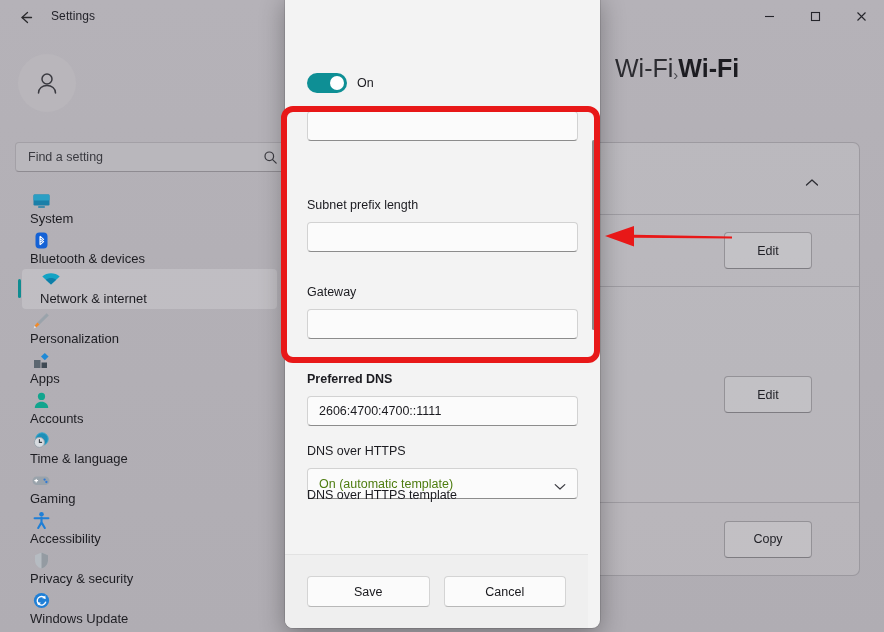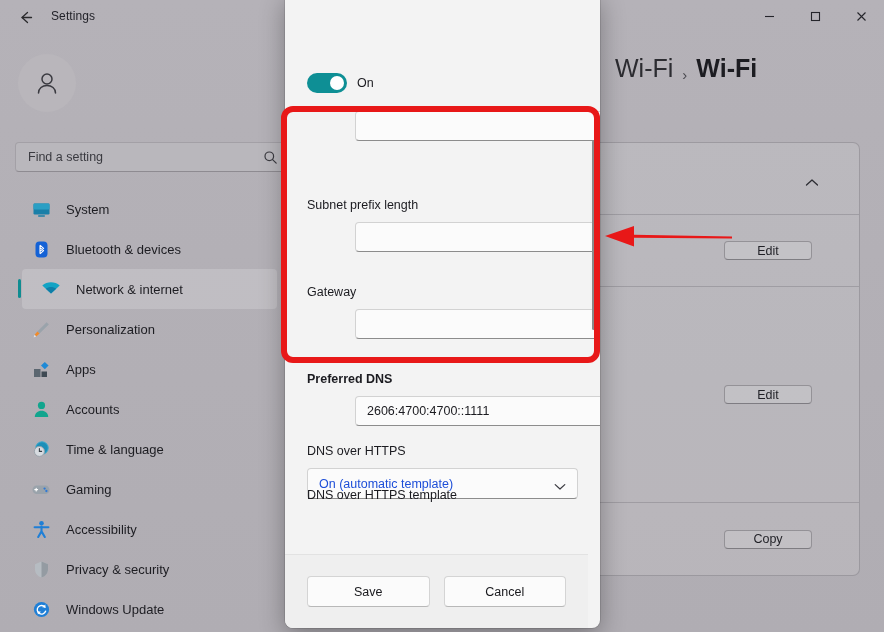--- a/index.html
+++ b/index.html
@@ -60,40 +60,40 @@
     margin-left: 12px; font-size: 12.5px; color: #3a3a40;
   }
   .search-icon {
     position: absolute; right: 8px; top: 7px;
     color: #3a3a40;
   }
   .navlist { position: absolute; left: 6px; top: 157px; right: 0; }
   .navitem {
     position: relative;
     height: 40px; margin: 0 8px 0 6px;
-    display: flex; align-items: center;
-    border-radius: 4px; padding-left: 18px;
+    display: flex; align-items: flex-start;
+    border-radius: 4px; padding-left: 18px; flex-direction: column;
   }
   .navitem.selected { background: rgba(255,255,255,.18); margin-left: 16px; }
   .navitem.selected::before {
     content: ""; position: absolute; left: -4px; top: 10px;
     width: 3px; height: 19px; border-radius: 2px; background: #0f8c91;
   }
   .navicon {
     width: 22px; height: 22px; margin-right: 14px;
     display: flex; align-items: center; justify-content: center;
     flex: 0 0 22px;
   }
   .navlabel { font-size: 13px; color: #1d1d22; }
 
   
   .content { position: absolute; left: 285px; top: 32px; right: 0; bottom: 0; }
   .crumb {
     position: absolute; left: 330px; top: 22px;
-    display: flex; align-items: flex-end; gap: 9px;
+    display: flex; align-items: flex-end; 
     font-size: 25px; color: #2c2c31;
   }
   .crumb .c1 { font-weight: 400; }
   .crumb .csep { font-size: 15px; color: #4a4a50; }
   .crumb .c2 { font-weight: 700; color: #1c1c21; }
 
   .card {
     position: absolute; left: 300px; top: 110px; right: 24px;
     background: rgba(255,255,255,.10);
     border: 1px solid rgba(120,118,124,.45);
@@ -106,21 +106,21 @@
     display: flex; align-items: center; justify-content: flex-end;
     padding-right: 47px;
   }
   .card-row:last-child { border-bottom: none; }
   .card-row.r0 { height: 72px; }
   .card-row.r1 { height: 72px; }
   .card-row.r2 { height: 216px; }
   .card-row.r3 { height: 72px; }
   .chev-up { position: absolute; right: 40px; top: 30px; color: #2d2d33; }
   .ghost-btn {
-    min-width: 88px; height: 19px; padding: 0 14px;
+    min-width: 88px; height: 37px; padding: 0 14px;
     background: rgba(255,255,255,.14);
     border: 1px solid rgba(110,108,114,.55);
     border-bottom-color: rgba(90,88,94,.65);
     border-radius: 4px;
     font-size: 12.5px; color: #1f1f25;
     font-family: "Liberation Sans", sans-serif;
   }
 
   
   .scrim { position: absolute; inset: 0; background: rgba(0,0,0,0); }
@@ -159,30 +159,29 @@
   .fld-label.strong { font-weight: 700; }
   .inp {
     width: 271px; height: 30px;
     background: #fbfbfb;
     border: 1px solid #d2d2d2;
     border-bottom: 1px solid #8c8c8c;
     border-radius: 4px;
     font-size: 12.5px; color: #1b1b20;
     padding: 0 11px;
     font-family: "Liberation Sans", sans-serif;
-    margin-left: 48px;
   }
   .sel {
     width: 271px; height: 31px;
     background: #fbfbfb;
     border: 1px solid #d2d2d2;
     border-bottom: 1px solid #8c8c8c;
     border-radius: 4px;
     display: flex; align-items: center; padding: 1px 11px;
-    font-size: 12.5px; color: #1d4ed8;
+    font-size: 12.5px; color: #4d7c0f;
     position: relative;
   }
   .sel .chev { position: absolute; right: 11px; top: 11px; color: #3a3a40; }
 
   .dlg-scrollbar {
     position: absolute; right: 5px; top: 148px;
     width: 3px; height: 190px; border-radius: 2px;
     background: #8a8a8a;
   }
 

